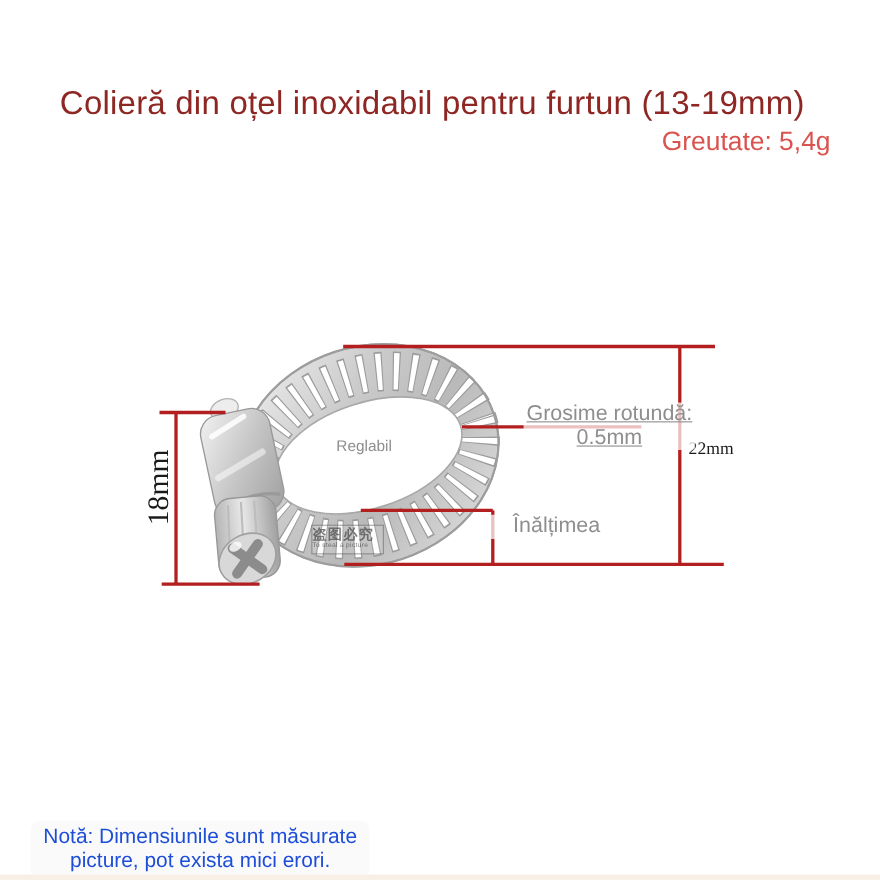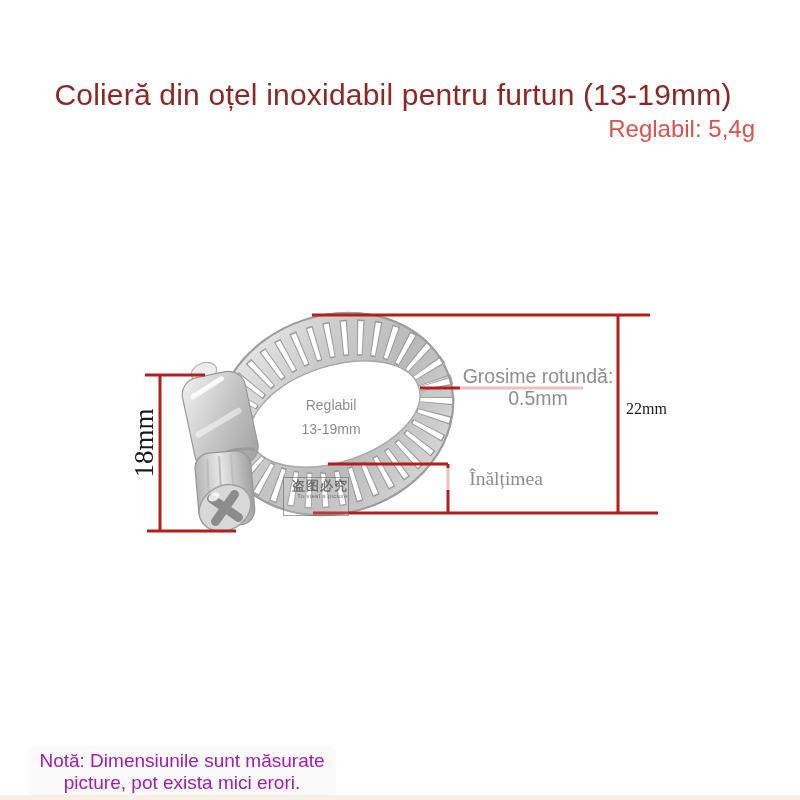--- a/index.html
+++ b/index.html
@@ -28,50 +28,50 @@
     left:626px;top:396px;width:70px;height:26px;line-height:26px;text-align:left;
     font-size:16px;
   }
   .gray-label{
     position:absolute;color:#8e8e8e;text-align:center;
   }
   .center-label{
     left:266px;top:393px;width:130px;font-size:14px;line-height:24px;
   }
   .thickness-label{
-    left:460px;top:366px;width:156px;font-size:19.5px;line-height:21.5px;
-    background:rgba(255,255,255,0.72);border-radius:3px;
+    left:476px;top:366px;width:156px;font-size:19.5px;line-height:21.5px;
+    background:rgba(255,255,255,0.72);border-radius:3px;text-decoration:underline;
   }
   .bandheight-label{
     left:428px;top:468px;width:156px;font-size:19.5px;line-height:21.5px;
-    background:rgba(255,255,255,0.72);border-radius:3px;font-family:Liberation Serif, serif;
+    background:rgba(255,255,255,0.72);border-radius:3px;
   }
   .watermark{
-    position:absolute;left:283px;top:477px;width:66px;height:39px;
+    position:absolute;left:283px;top:477px;width:66px;height:27px;
     border:1px solid rgba(90,90,90,0.55);background:rgba(255,255,255,0.12);
-    text-align:right;color:rgba(75,75,75,0.72);box-sizing:border-box;
+    text-align:left;color:rgba(75,75,75,0.72);box-sizing:border-box;
   }
   .watermark .cn{font-size:13px;font-weight:700;line-height:15px;letter-spacing:1px;}
   .watermark .en{font-size:6px;line-height:7px;letter-spacing:0.3px;white-space:nowrap;}
   .note{
     position:absolute;left:28px;top:746px;width:308px;padding:4px 0 6px 0;
-    text-align:center;font-size:19px;line-height:21.5px;color:#a21caf;
+    text-align:center;font-size:19px;line-height:21.5px;color:#1d4ed8;
     background:rgba(0,0,0,0.02);border-radius:8px;
   }
   .bottom-strip{
     position:absolute;left:0;right:0;bottom:0;height:5px;background:#f8efe7;
   }
 </style>
 </head>
 <body>
 
 <div class="stage">
 
   <div class="title">Colieră din oțel inoxidabil pentru furtun (13-19mm)</div>
-  <div class="weight">Reglabil: 5,4g</div>
+  <div class="weight">Greutate: 5,4g</div>
 
   <svg class="diagram-svg" width="800" height="800" viewBox="0 0 800 800">
     <defs>
       <linearGradient id="gBand" x1="0" y1="0" x2="1" y2="1">
         <stop offset="0" stop-color="#f4f4f4"></stop>
         <stop offset="0.35" stop-color="#cccccc"></stop>
         <stop offset="0.6" stop-color="#b9b9b9"></stop>
         <stop offset="1" stop-color="#e4e4e4"></stop>
       </linearGradient>
       <linearGradient id="gBlock" x1="0" y1="0" x2="1" y2="1">
@@ -128,21 +128,20 @@
       <path d="M328,464 L448,464"></path>
       <path d="M448,464 L448,513"></path>
     </g>
   </svg>
 
   <div class="dim-serif dim-18">18mm</div>
   <div class="dim-serif dim-22">22mm</div>
 
   <div class="gray-label center-label">
     <div>Reglabil</div>
-    <div>13-19mm</div>
   </div>
 
   <div class="gray-label thickness-label">
     <div>Grosime rotundă:</div>
     <div>0.5mm</div>
   </div>
 
   <div class="gray-label bandheight-label">
     <div>Înălțimea</div>
   </div>

